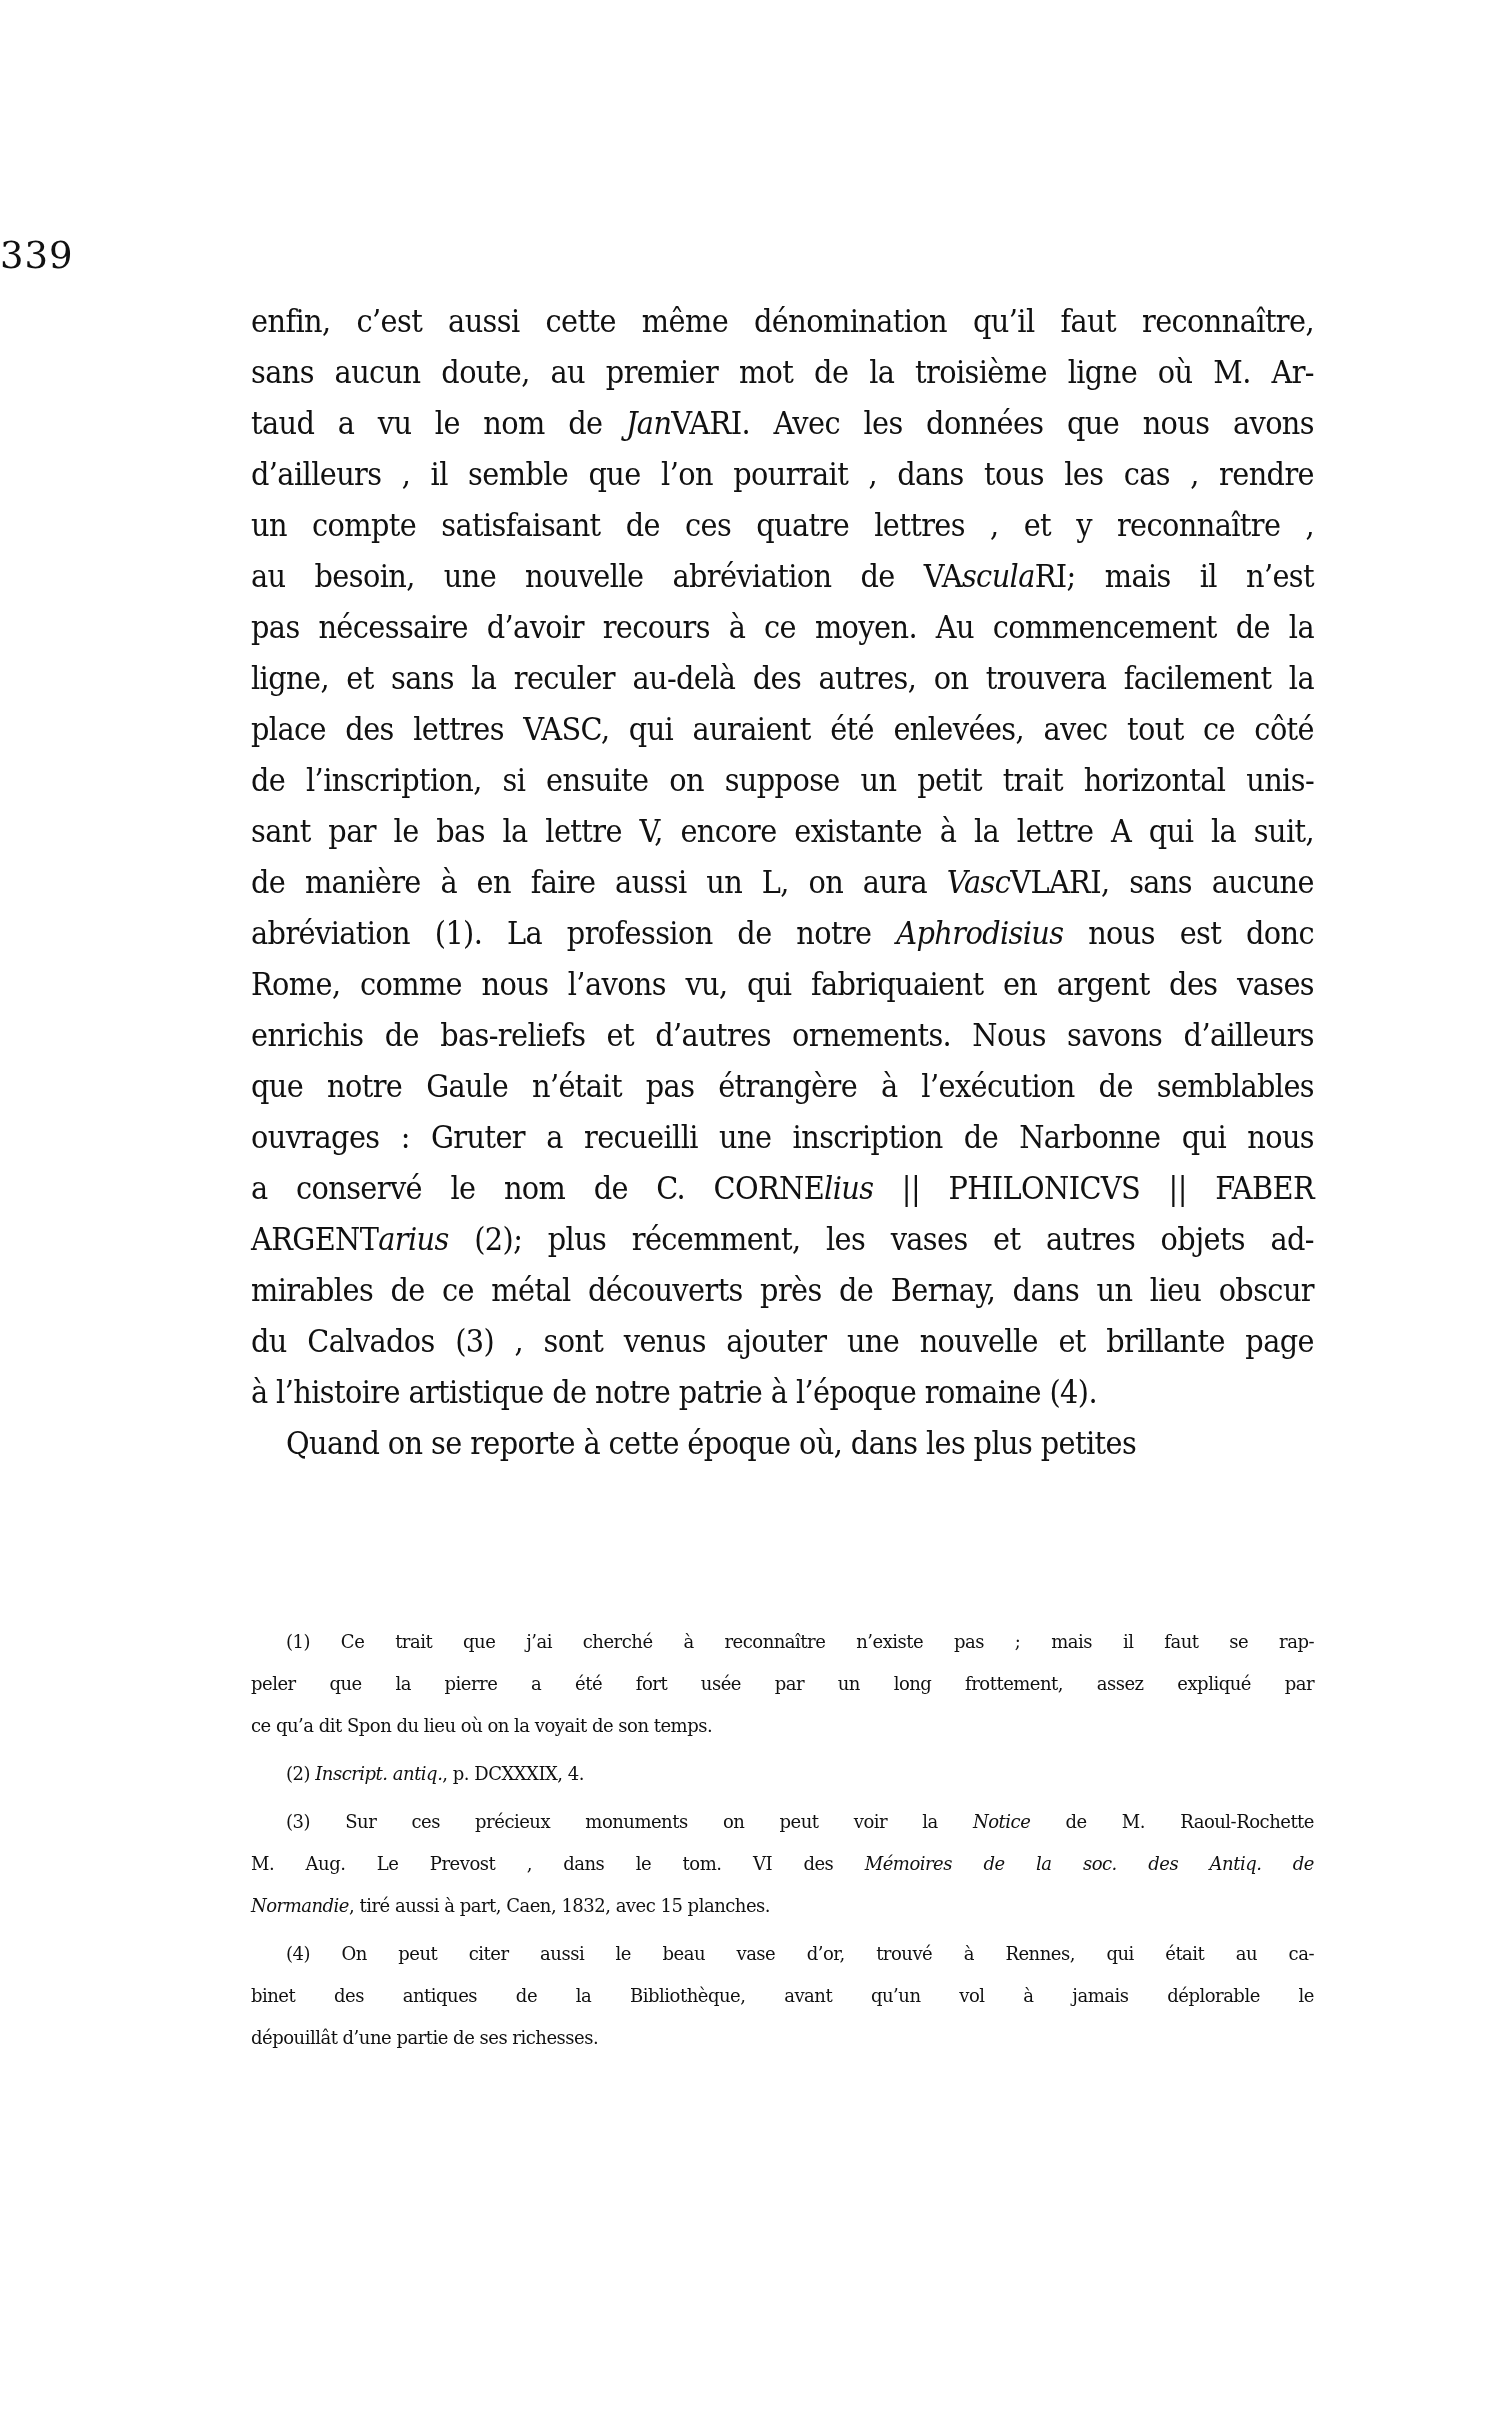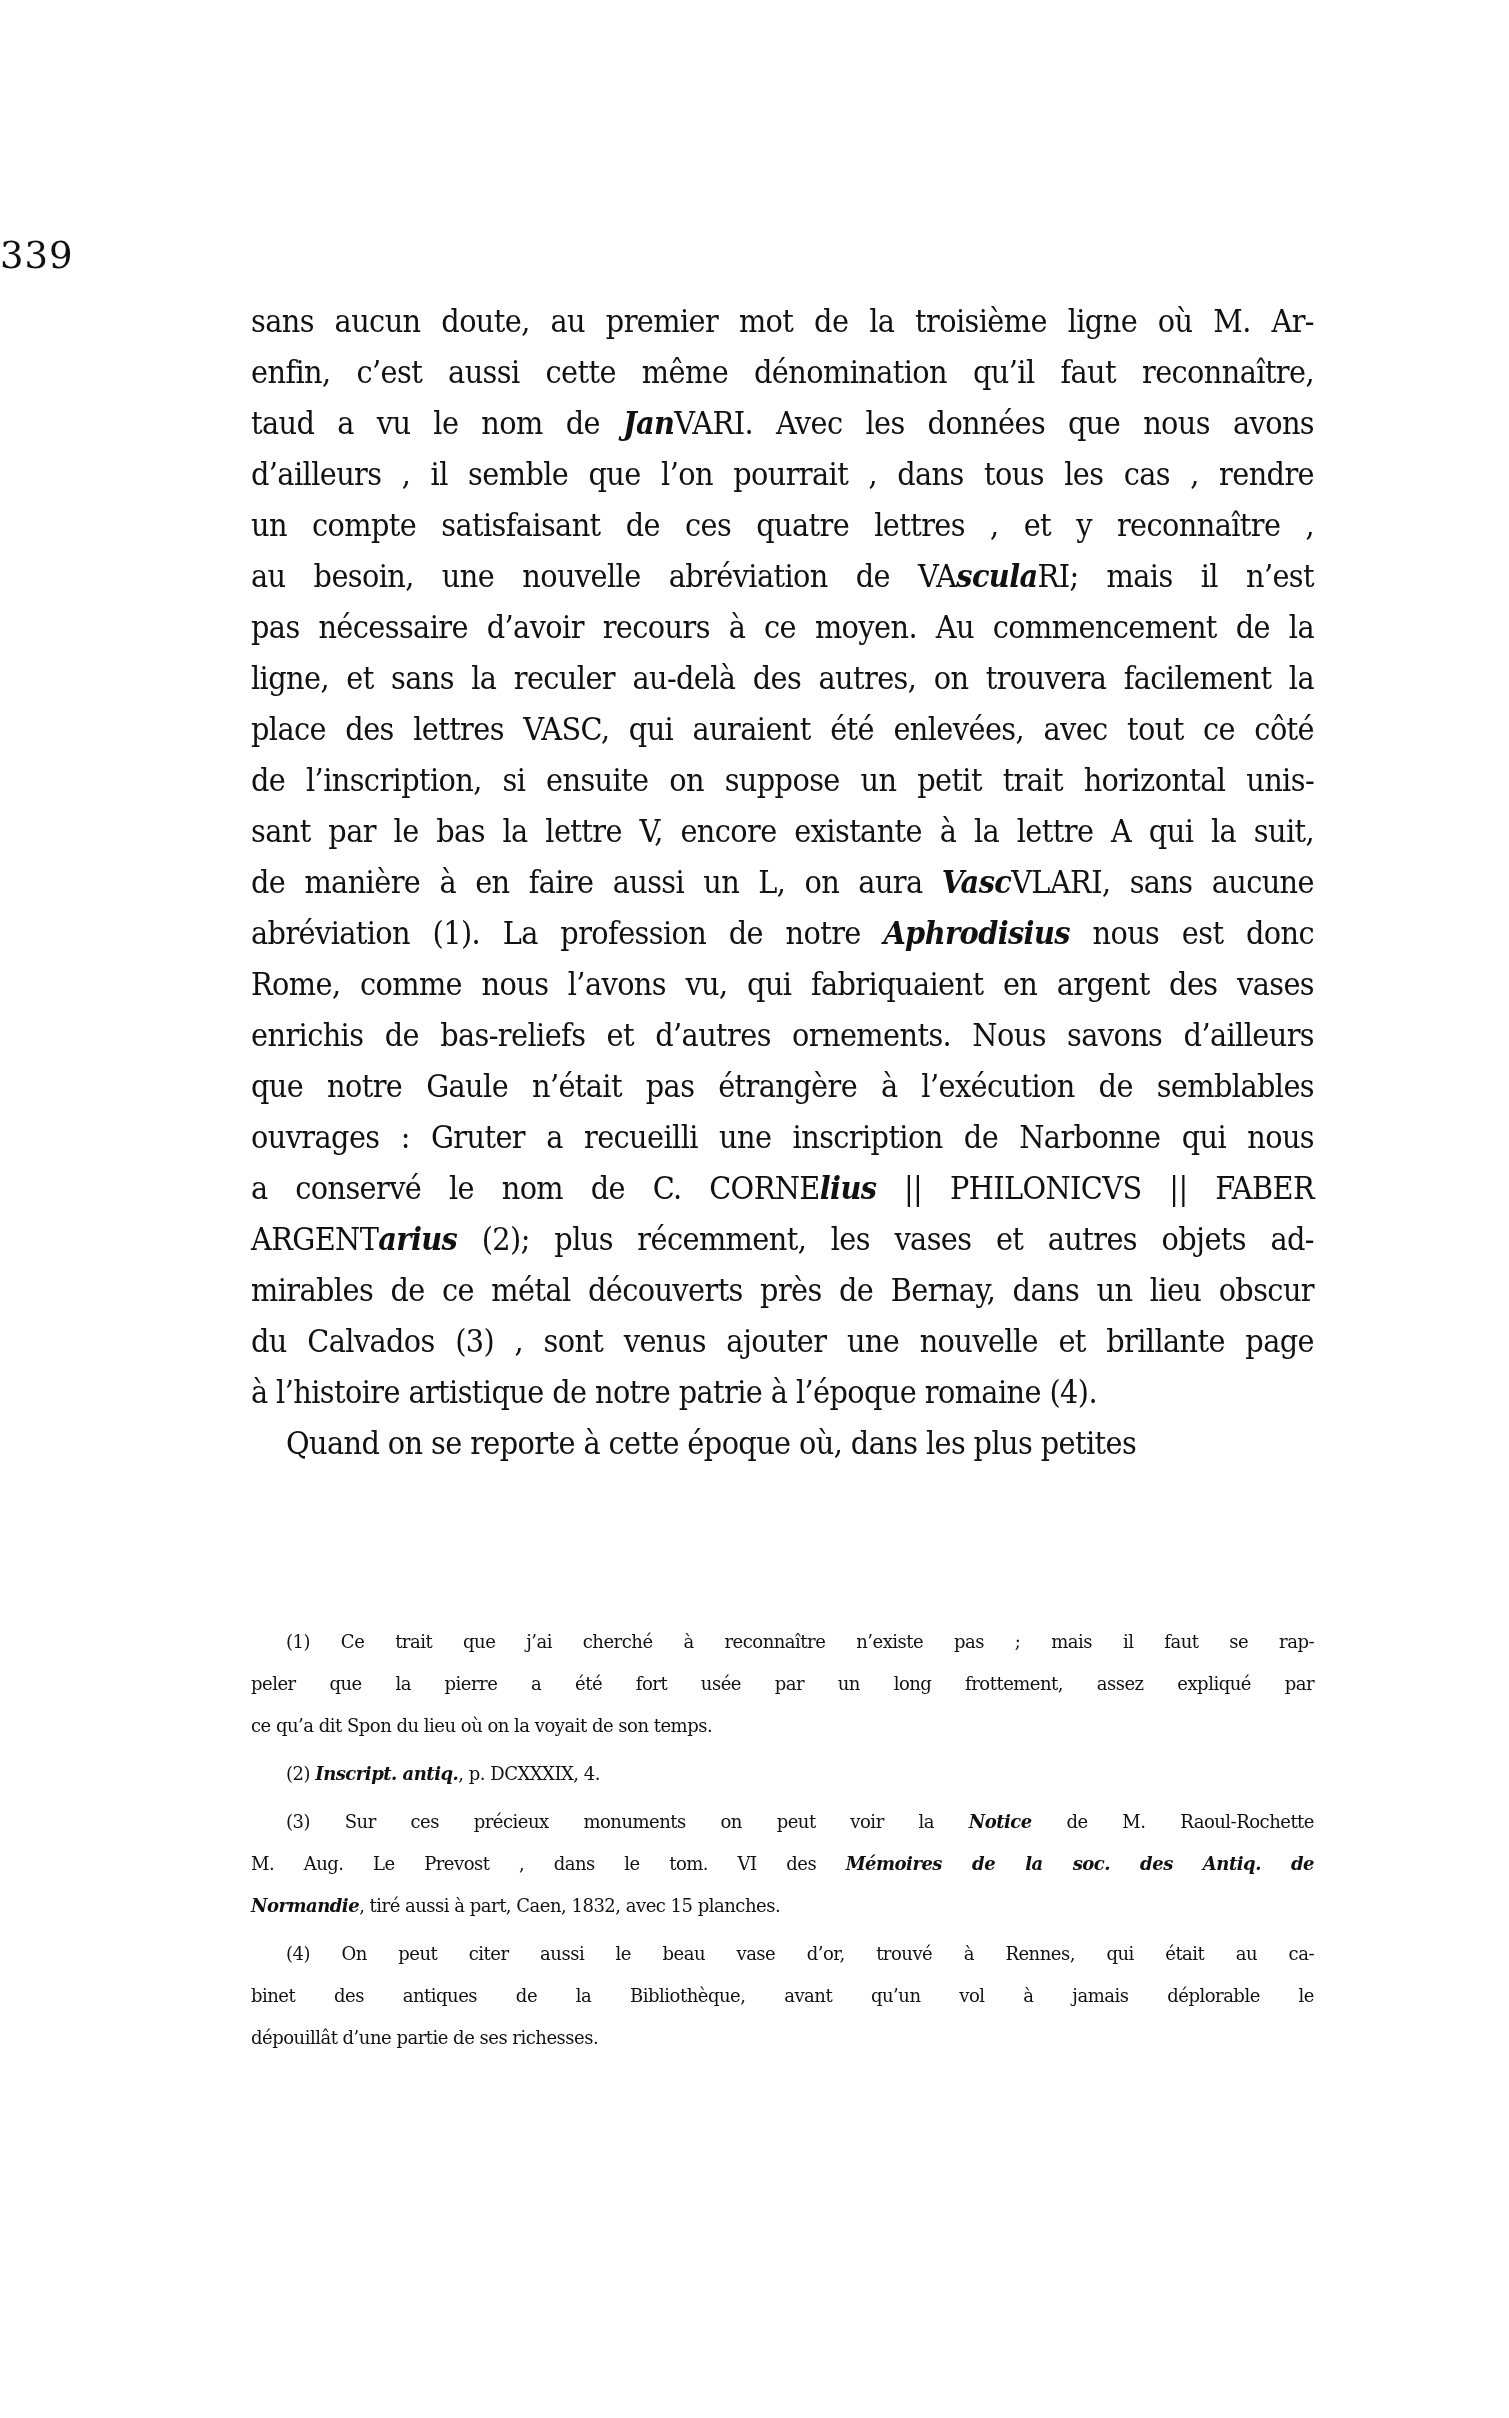--- a/index.html
+++ b/index.html
@@ -12,30 +12,30 @@
           white-space: nowrap; text-align: justify; text-align-last: justify;
           font-stretch: condensed; letter-spacing: -0.6px; }
   .line.last { text-align-last: left; }
   .line.indent { padding-left: 35px; }
   .footnotes { position: absolute; top: 1621px; left: 251px; width: 1063px; }
   .fline { height: 42px; line-height: 42px; font-size: 18px; white-space: nowrap;
            text-align: justify; text-align-last: justify; letter-spacing: -0.5px; }
   .fline.last { text-align-last: left; }
   .fline.indent { padding-left: 35px; }
   .fn-gap { height: 5.9px; }
-  i { font-style: italic; font-weight: bold; }
+  i { font-style: italic; }
 </style>
 </head>
 <body>
 
 <div class="page-number">339</div>
 
 <div class="body-text" id="body-text">
+    <div class="line"><span>enfin, c’est aussi cette même dénomination qu’il faut reconnaître,</span></div>
     <div class="line"><span>sans aucun doute, au premier mot de la troisième ligne où M. Ar-</span></div>
-    <div class="line"><span>enfin, c’est aussi cette même dénomination qu’il faut reconnaître,</span></div>
     <div class="line"><span>taud a vu le nom de </span><i>Jan</i><span>VARI. Avec les données que nous avons</span></div>
     <div class="line"><span>d’ailleurs , il semble que l’on pourrait , dans tous les cas , rendre</span></div>
     <div class="line"><span>un compte satisfaisant de ces quatre lettres , et y reconnaître ,</span></div>
     <div class="line"><span>au besoin, une nouvelle abréviation de VA</span><i>scula</i><span>RI; mais il n’est</span></div>
     <div class="line"><span>pas nécessaire d’avoir recours à ce moyen. Au commencement de la</span></div>
     <div class="line"><span>ligne, et sans la reculer au-delà des autres, on trouvera facilement la</span></div>
     <div class="line"><span>place des lettres VASC, qui auraient été enlevées, avec tout ce côté</span></div>
     <div class="line"><span>de l’inscription, si ensuite on suppose un petit trait horizontal unis-</span></div>
     <div class="line"><span>sant par le bas la lettre V, encore existante à la lettre A qui la suit,</span></div>
     <div class="line"><span>de manière à en faire aussi un L, on aura </span><i>Vasc</i><span>VLARI, sans aucune</span></div>

